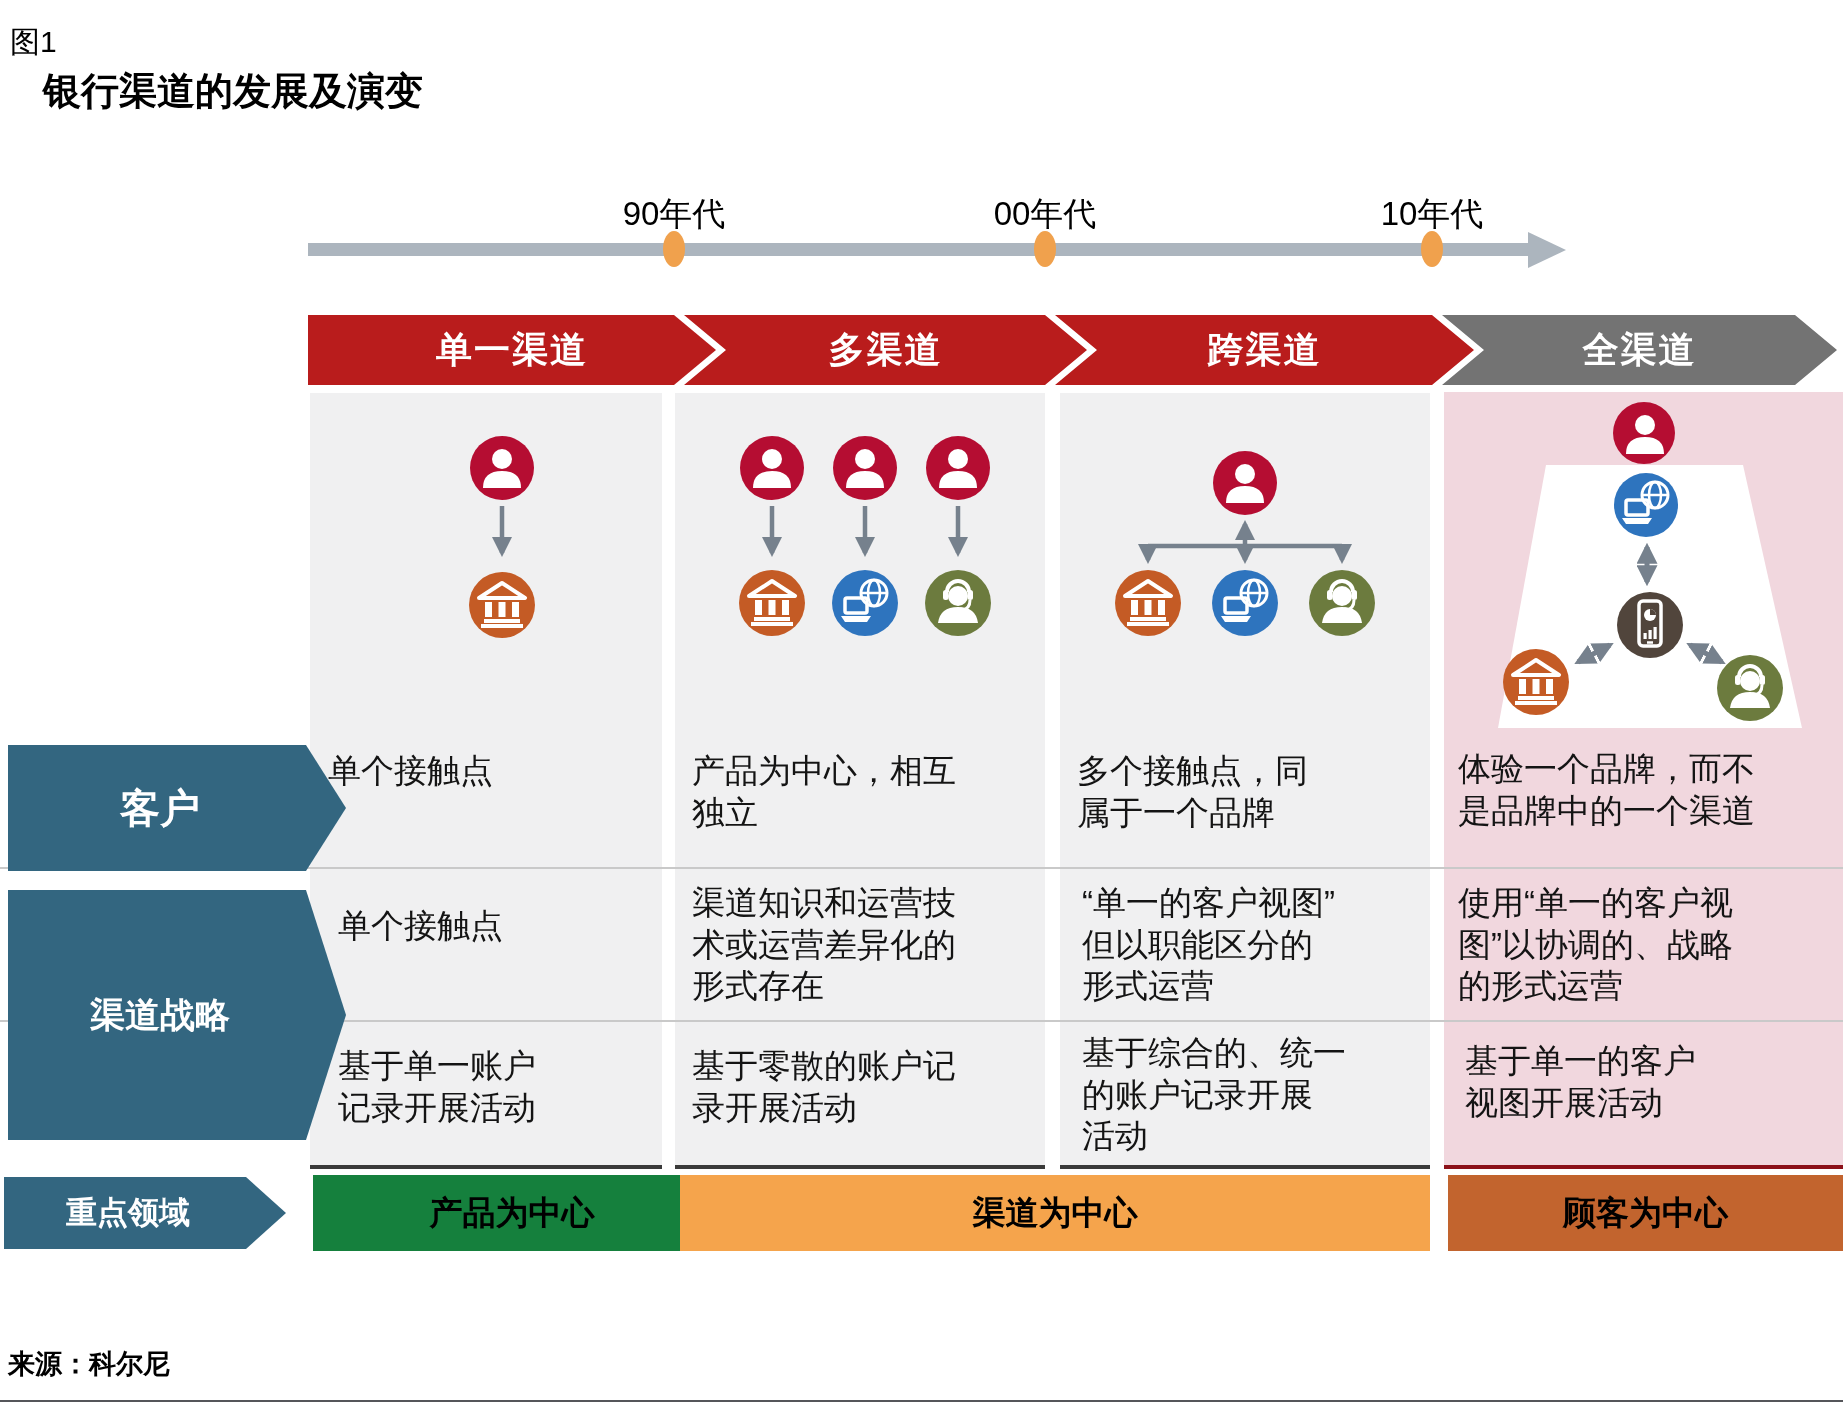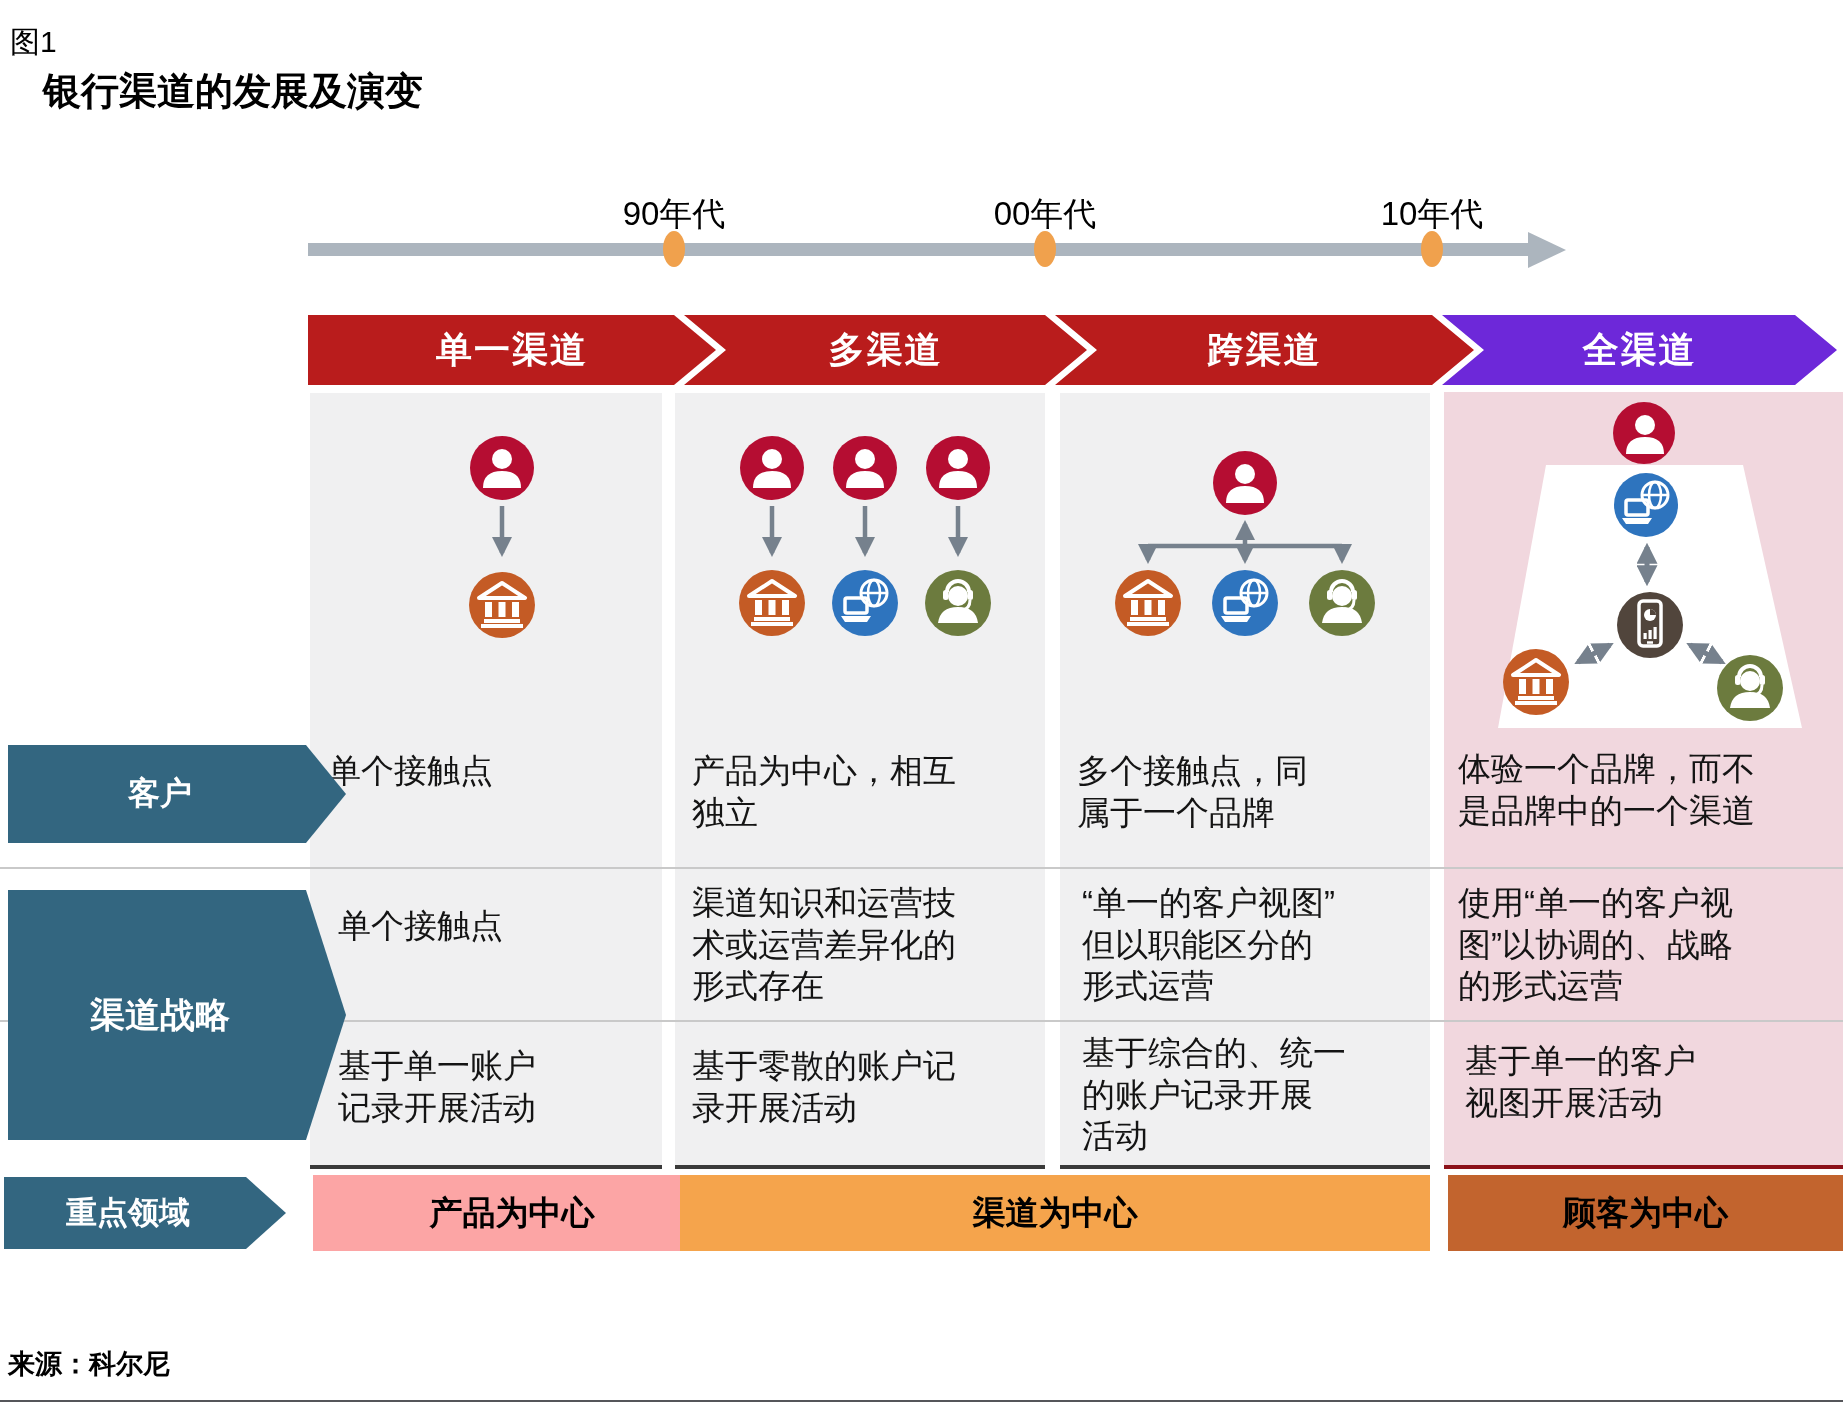--- a/index.html
+++ b/index.html
@@ -13,21 +13,21 @@
   .era{top:192px;width:220px;text-align:center;font-size:33px;color:#000;}
   .tl-bar{left:308px;top:243px;width:1220px;height:13px;background:#ACB5BE;}
   .tl-head{left:1528px;top:232px;width:0;height:0;
            border-top:18px solid transparent;border-bottom:18px solid transparent;
            border-left:38px solid #ACB5BE;}
   .dot{top:231px;width:22px;height:36px;border-radius:50%;background:#F0A14D;}
   
   .stage{top:315px;height:70px;display:flex;align-items:center;justify-content:center;
          color:#fff;font-weight:bold;font-size:36px;letter-spacing:2px;}
   .stage.gray{background:#b91c1c;}
-  .stage.red{background:#6d28d9;}
+  .stage.red{background:#737373;}
   .clip-first{clip-path:polygon(0 0,calc(100% - 42px) 0,100% 50%,calc(100% - 42px) 100%,0 100%);}
   .clip-mid{clip-path:polygon(0 0,calc(100% - 42px) 0,100% 50%,calc(100% - 42px) 100%,0 100%,42px 50%);}
   
   .panel{top:393px;height:772px;background:#F0F0F1;border-bottom:4px solid #3A3A3A;}
   .panel.pink{top:392px;height:773px;background:#F1D7DE;border-bottom:4px solid #8C1119;}
   .hline{left:0;width:1843px;height:2px;background:#C9C9C9;z-index:3;}
   
   .rowlab{left:8px;background:#336680;color:#fff;font-weight:bold;z-index:4;
           display:flex;align-items:center;justify-content:center;
           clip-path:polygon(0 0,calc(100% - 40px) 0,100% 50%,calc(100% - 40px) 100%,0 100%);
@@ -225,21 +225,21 @@
   <g>
       <circle cx="92" cy="290" r="33" fill="#C45B25"></circle>
       <use href="#sym-bank" x="60" y="258" width="64" height="64"></use>
     </g>
   <g>
       <circle cx="306" cy="296" r="33" fill="#6C7B3E"></circle>
       <use href="#sym-callcenter" x="274" y="264" width="64" height="64"></use>
     </g>
 </svg>
 
-<div class="abs rowlab" style="top:745px;width:338px;height:98px;font-size:32px">
+<div class="abs rowlab" style="top:745px;width:338px;height:126px;font-size:40px">
     <span>客户</span>
   </div>
 <div class="abs rowlab" style="top:890px;width:338px;height:250px;font-size:35px">
     <span>渠道战略</span>
   </div>
 <div class="abs rowlab" style="left:4px;top:1177px;width:282px;height:72px;font-size:31px">
     <span>重点领域</span>
   </div>
 
 <div class="abs cell" style="left:328px;top:750px;width:330px">单个接触点</div>
@@ -264,21 +264,21 @@
 <div class="abs cell" style="left:338px;top:1045px;width:330px">基于单一账户
 记录开展活动</div>
 <div class="abs cell" style="left:692px;top:1045px;width:356px">基于零散的账户记
 录开展活动</div>
 <div class="abs cell" style="left:1082px;top:1032px;width:356px">基于综合的、统一
 的账户记录开展
 活动</div>
 <div class="abs cell" style="left:1465px;top:1040px;width:382px">基于单一的客户
 视图开展活动</div>
 
-<div class="abs band" style="left:313px;width:398px;background:#fca5a5">
+<div class="abs band" style="left:313px;width:398px;background:#15803d">
     <span>产品为中心</span>
   </div>
 <div class="abs band" style="left:680px;width:750px;background:#F5A44C">
     <span>渠道为中心</span>
   </div>
 <div class="abs band" style="left:1448px;width:395px;background:#C2642E">
     <span>顾客为中心</span>
   </div>
 
 <div class="abs src">来源：科尔尼</div>

